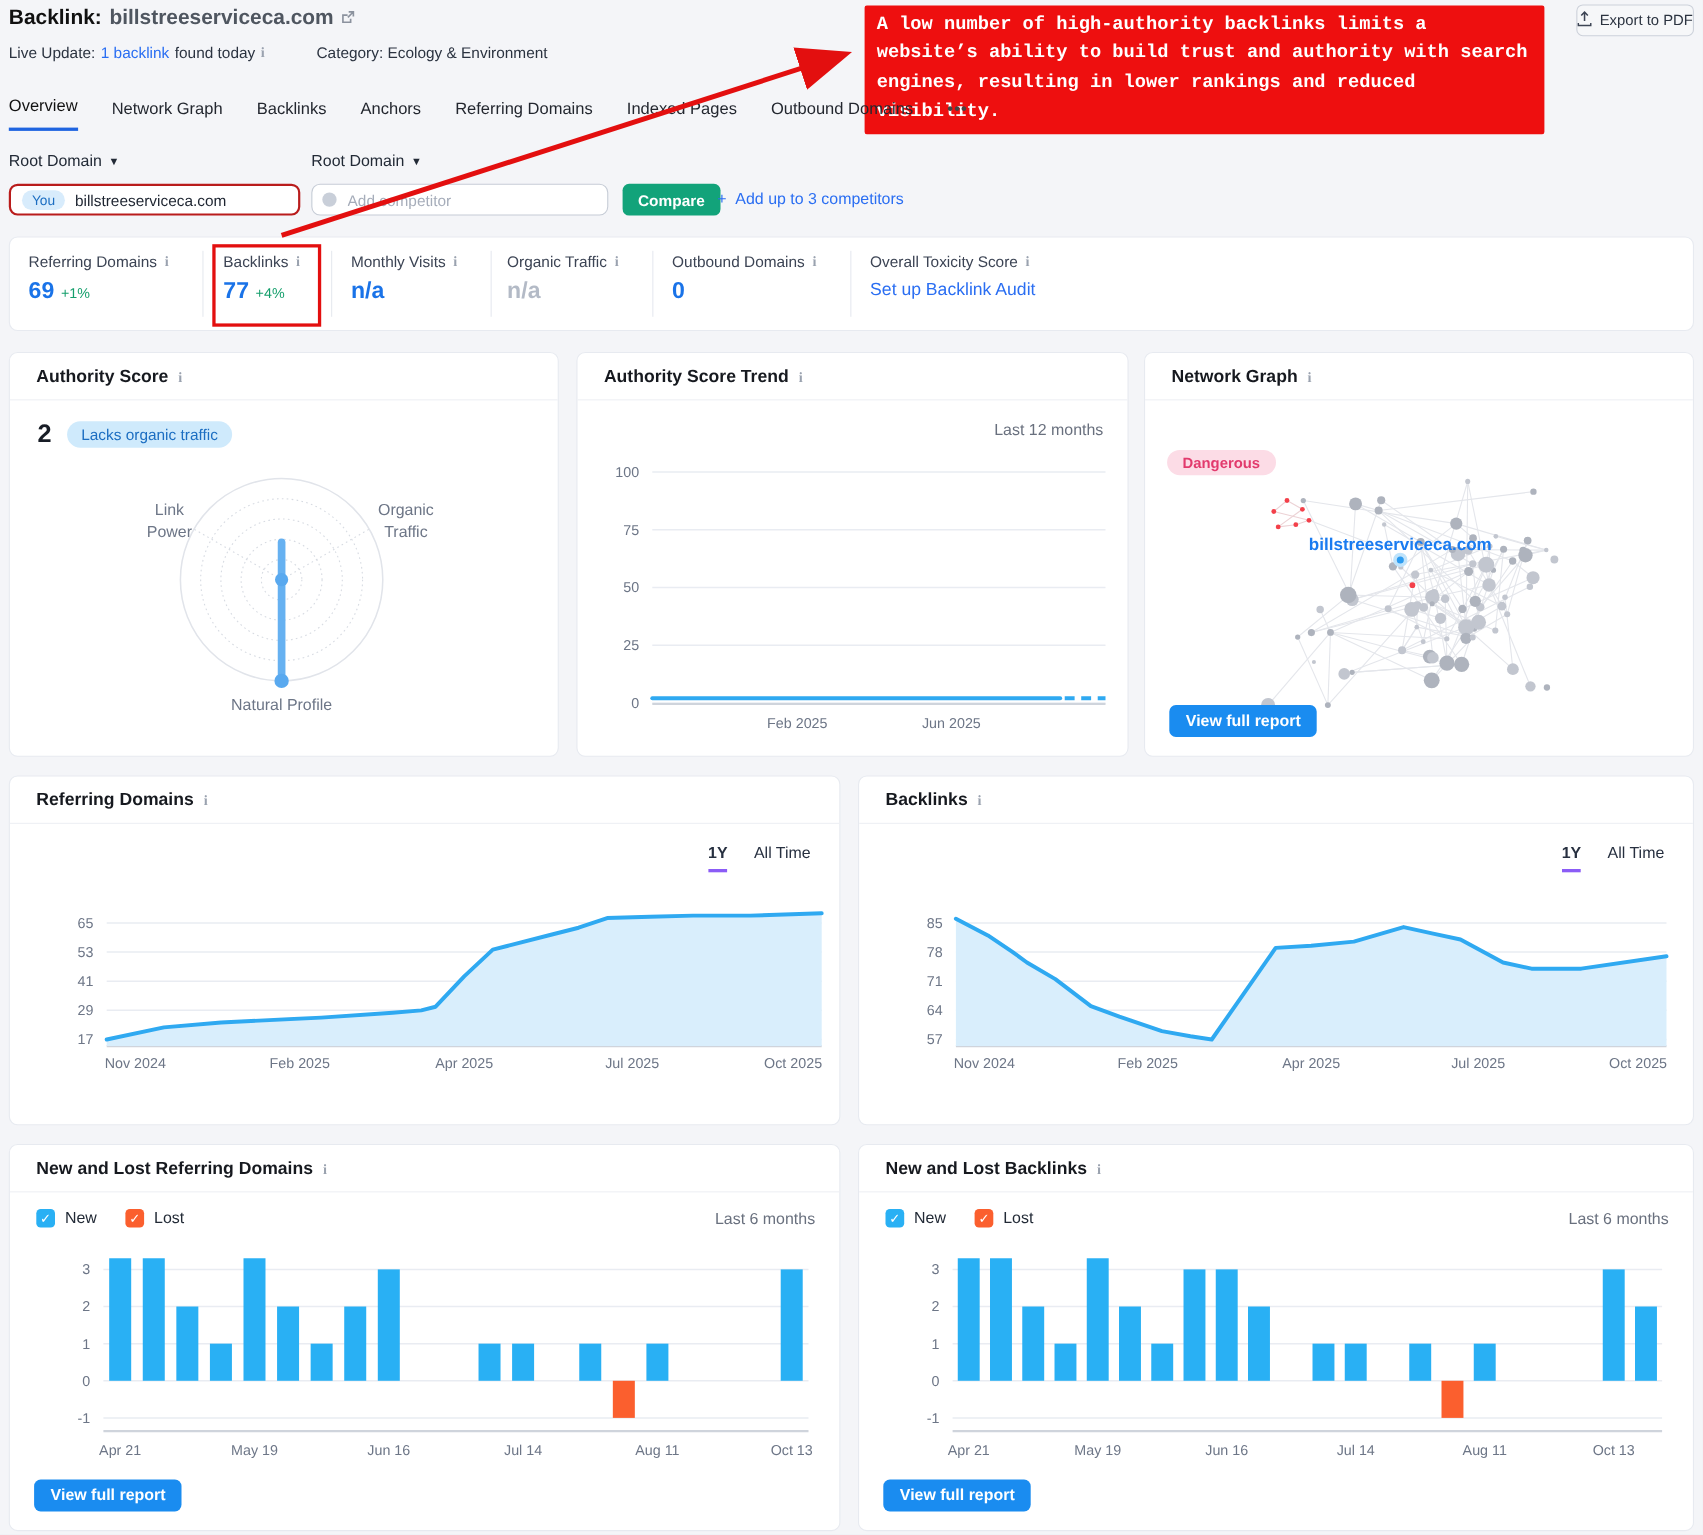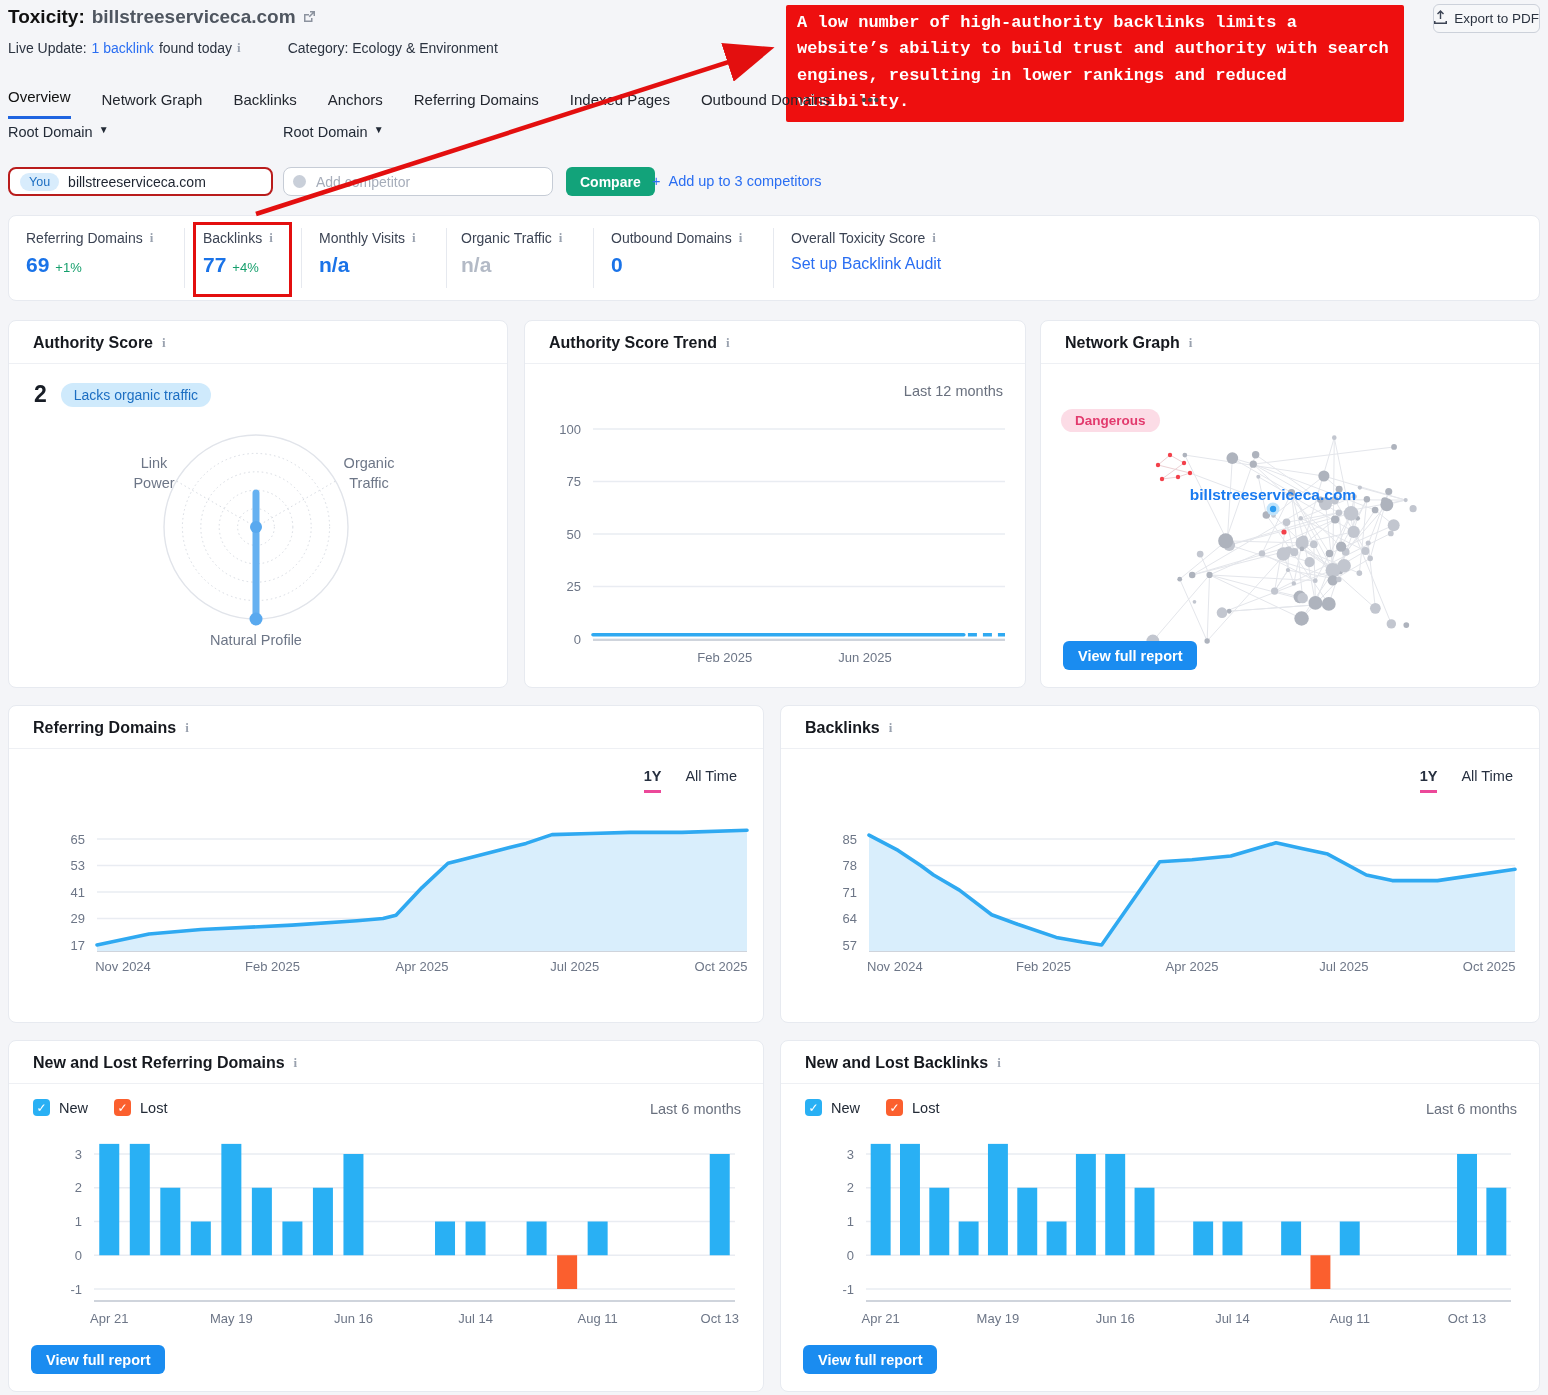--- a/index.html
+++ b/index.html
@@ -13,21 +13,21 @@
   .ext-ico{color:#8b929e;}
   .live-row{position:absolute;left:8px;top:40px;font-size:14px;color:#2b3340;display:flex;gap:5px;align-items:center;}
   .live-link{color:#2a6ef2;cursor:pointer;}
   .category{margin-left:42px;}
   .export-btn{position:absolute;right:8px;top:4px;display:flex;align-items:center;gap:7px;background:#f6f7f9;border:1px solid #ccd1da;border-radius:6px;padding:5px 0;font-size:13.5px;color:#2b3340;cursor:pointer;}
   .annotation{position:absolute;left:786px;top:5px;width:618px;box-sizing:border-box;padding:5px 11px 7px;font-size:17px;font-weight:bold;color:#fff;line-height:1.55;border-radius:2px;font-family:Liberation Mono, monospace;}
   .tabs{position:absolute;left:8px;top:88px;display:flex;gap:31px;align-items:flex-end;}
   .tab{font-size:15px;color:#23272f;padding-bottom:11px;cursor:pointer;white-space:nowrap;}
   .tab.active{border-bottom:3px solid #1f64e0;color:#111;}
   .tab.more{color:#444;letter-spacing:1px;font-weight:bold;}
-  .sel-label{position:absolute;top:124px;font-size:14.5px;color:#222a36;display:flex;gap:6px;cursor:pointer;}
+  .sel-label{position:absolute;top:139px;font-size:14.5px;color:#222a36;display:flex;gap:6px;align-items:center;cursor:pointer;}
   .chev{font-size:10px;color:#222a36;}
   .you-input{position:absolute;left:8px;top:167px;width:265px;height:29px;background:#fff;border:2px solid #b91c1c;border-radius:8px;display:flex;align-items:center;gap:9px;padding:0 10px;box-sizing:border-box;}
   .you-pill{background:#d8ecfc;color:#1c6ec2;font-size:12.5px;padding:2px 9px;border-radius:10px;}
   .you-domain{font-size:14px;color:#1d2430;}
   .comp-input-wrap{position:absolute;left:283px;top:167px;width:270px;height:29px;}
   .comp-input{width:100%;height:100%;box-sizing:border-box;border:1px solid #c6ccd6;border-radius:8px;padding:0 10px 0 32px;font-size:14px;font-family:"Liberation Sans",sans-serif;color:#333;}
   .comp-input::placeholder{color:#a6adba;}
   .comp-dot{position:absolute;left:10px;top:8px;width:13px;height:13px;border-radius:50%;background:#c9cfd9;}
   .compare-btn{position:absolute;left:566px;top:167px;height:29px;padding:0 14px;border:none;border-radius:6px;background:#12a37a;color:#fff;font-size:14px;font-weight:bold;cursor:pointer;font-family:"Liberation Sans",sans-serif;}
   .add-link{position:absolute;left:652px;top:173px;font-size:14.5px;color:#2a6ef2;cursor:pointer;display:flex;gap:8px;align-items:center;}
@@ -40,35 +40,35 @@
   .hl-rect{position:absolute;left:193px;top:222px;width:99px;height:75px;border:3px solid #e30f0f;box-sizing:border-box;z-index:5;pointer-events:none;}
   .arrow-svg{position:absolute;left:0;top:0;z-index:6;pointer-events:none;}
   .score-row{position:absolute;left:25px;top:60px;display:flex;align-items:center;gap:14px;}
   .score-num{font-size:23px;font-weight:bold;color:#181d26;}
   .score-badge{background:#cfeafc;color:#1c6ec2;font-size:14px;padding:4px 13px;border-radius:13px;cursor:pointer;}
   .period-label{position:absolute;right:22px;top:62px;font-size:14.5px;color:#69707e;}
   .danger-badge{position:absolute;left:20px;top:58px;background:#fcdce6;color:#e23a6d;font-size:13.5px;font-weight:bold;padding:4px 14px;border-radius:13px;margin-top:30px;}
   .vfr-btn{position:absolute;left:22px;bottom:17px;background:#1a8cf0;color:#fff;border:none;border-radius:6px;height:29px;padding:0 15px;font-size:14.5px;font-weight:bold;cursor:pointer;font-family:"Liberation Sans",sans-serif;}
   .range-toggle{position:absolute;right:26px;top:62px;display:flex;gap:24px;font-size:14.5px;}
   .rt-opt{color:#273040;cursor:pointer;padding-bottom:6px;}
-  .rt-opt.active{font-weight:bold;border-bottom:3px solid #ec4899;}
+  .rt-opt.active{font-weight:bold;border-bottom:3px solid #8b5cf6;}
   .legend-row{position:absolute;left:24px;top:58px;display:flex;gap:26px;align-items:center;}
   .legend-item{display:flex;gap:9px;align-items:center;cursor:pointer;}
   .legend-cb{width:17px;height:17px;border-radius:4px;color:#fff;font-size:12px;display:flex;align-items:center;justify-content:center;}
   .legend-lbl{font-size:14.5px;color:#222a36;}
   svg text{font-family:"Liberation Sans",sans-serif;}
   .axis-txt{fill:#6d7687;font-size:13px;}
 </style>
 </head>
 <body>
 
 <div id="page">
 
   <div class="hdr-title">
-    <span>Toxicity:</span>
+    <span>Backlink:</span>
     <span class="hdr-domain">billstreeserviceca.com</span>
     <span class="ext-ico">
       <svg width="13" height="13" viewBox="0 0 13 13">
           <path d="M1 4h5v1.5H2.5v5H8V8h1.5v4H1zM7 1h5v5h-1.5V3.6L6.8 7.3 5.7 6.2l3.7-3.7H7z" fill="#8b929e"></path>
         </svg>
     </span>
   </div>
 
   <div class="live-row">
     <span>Live Update:</span>

